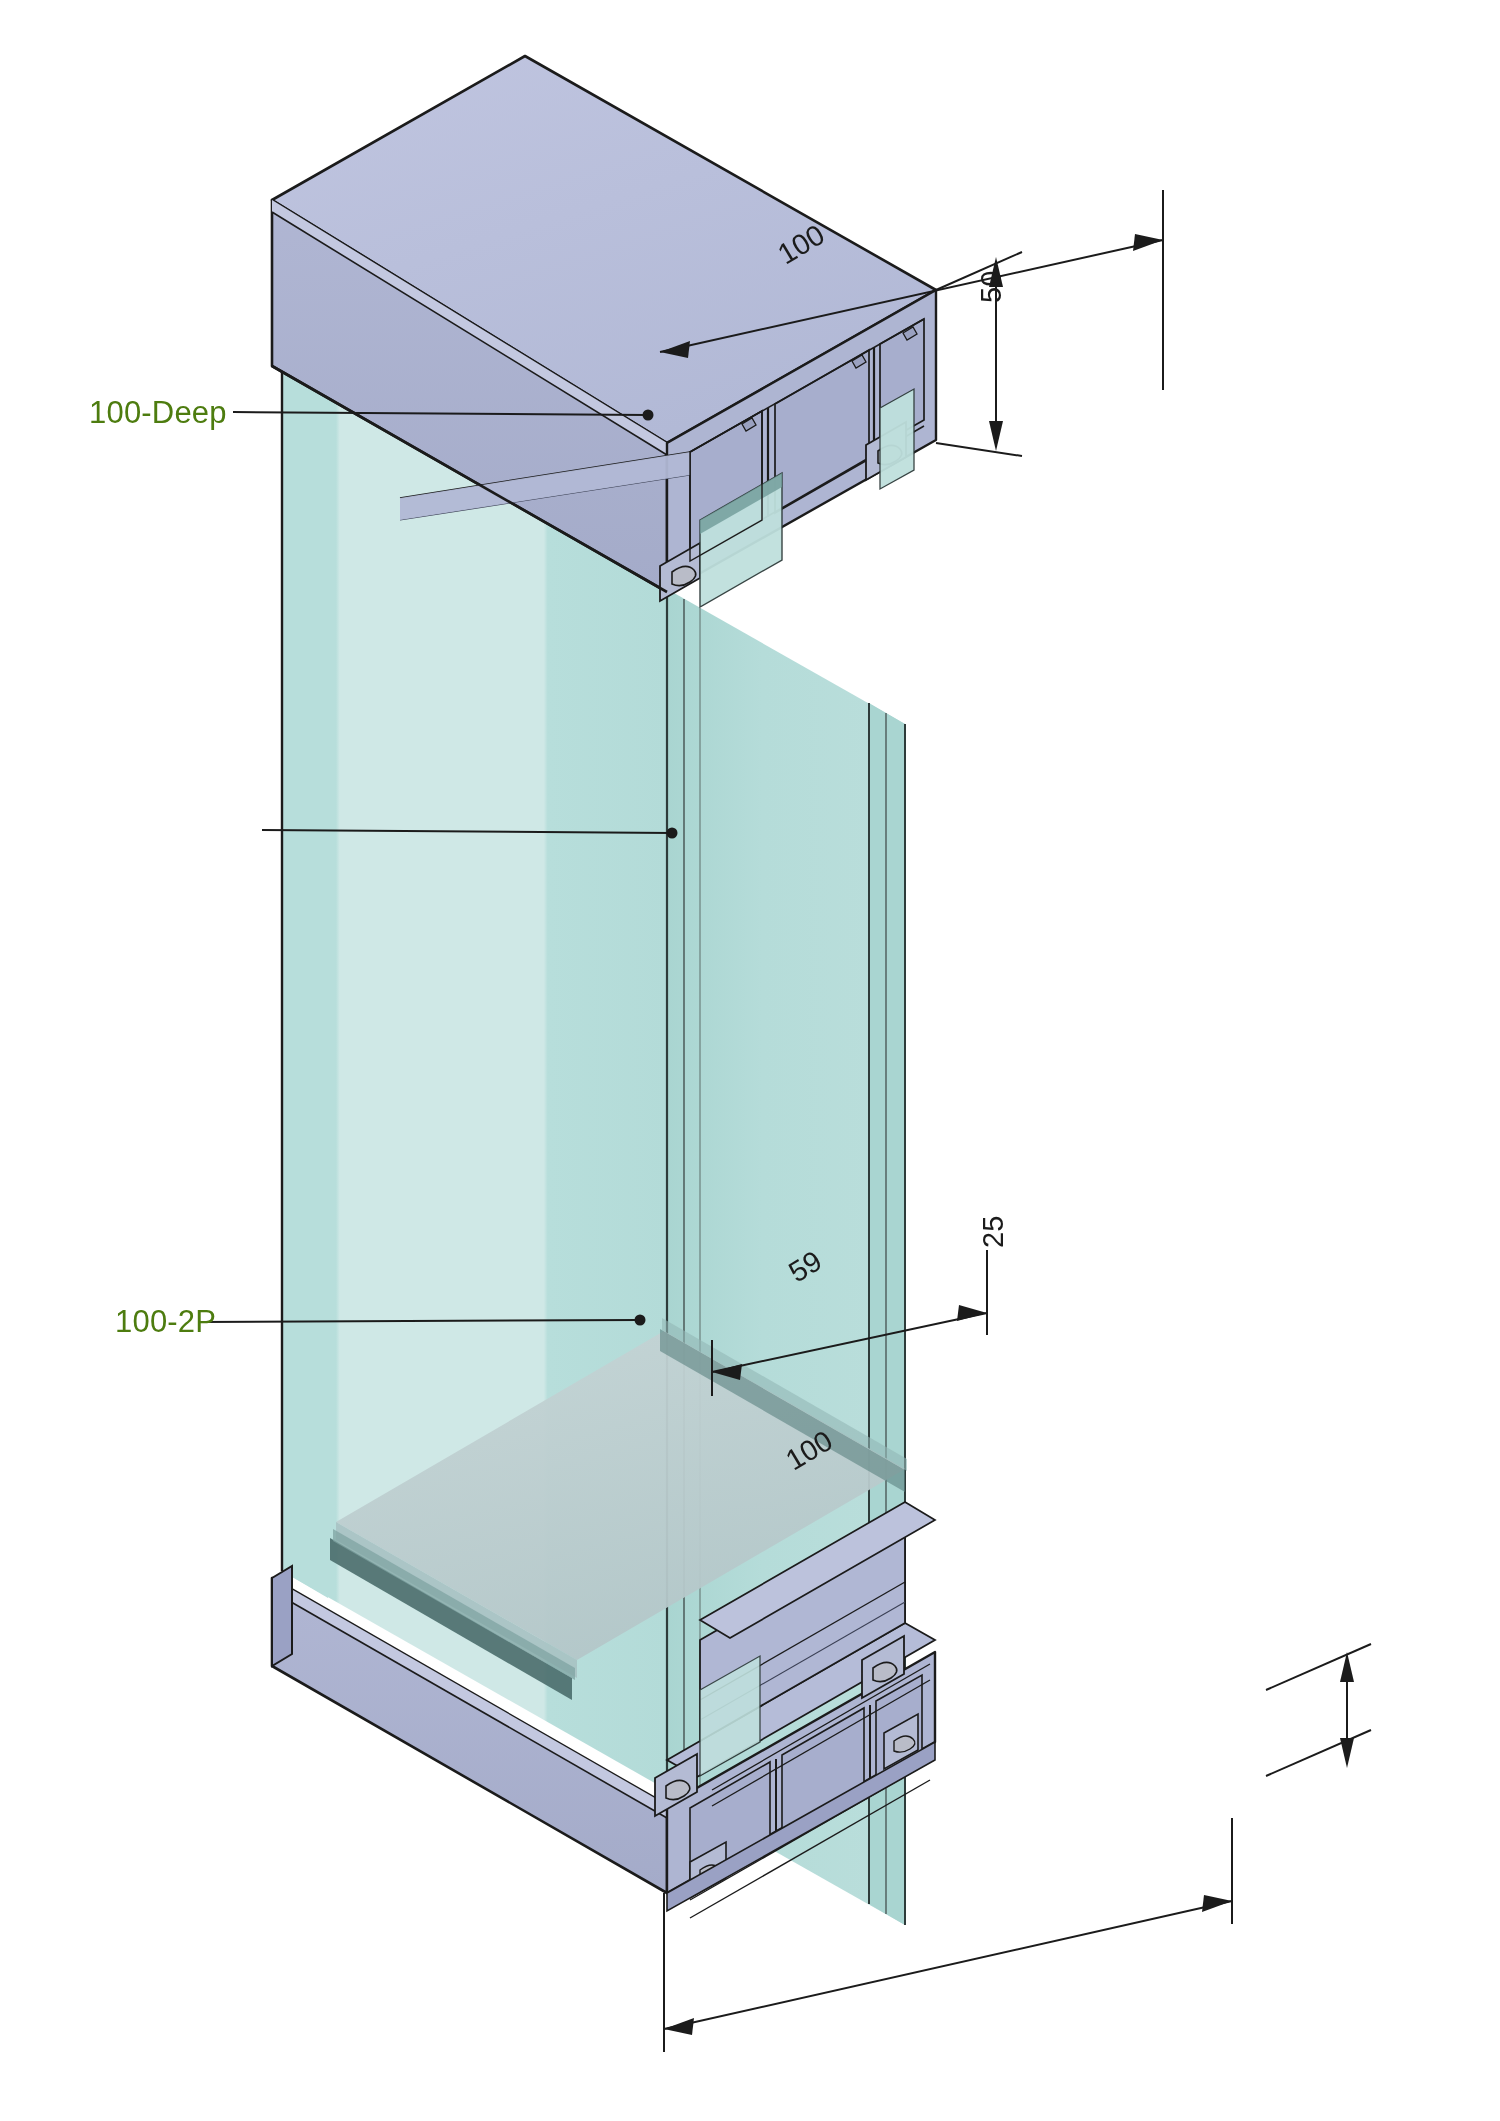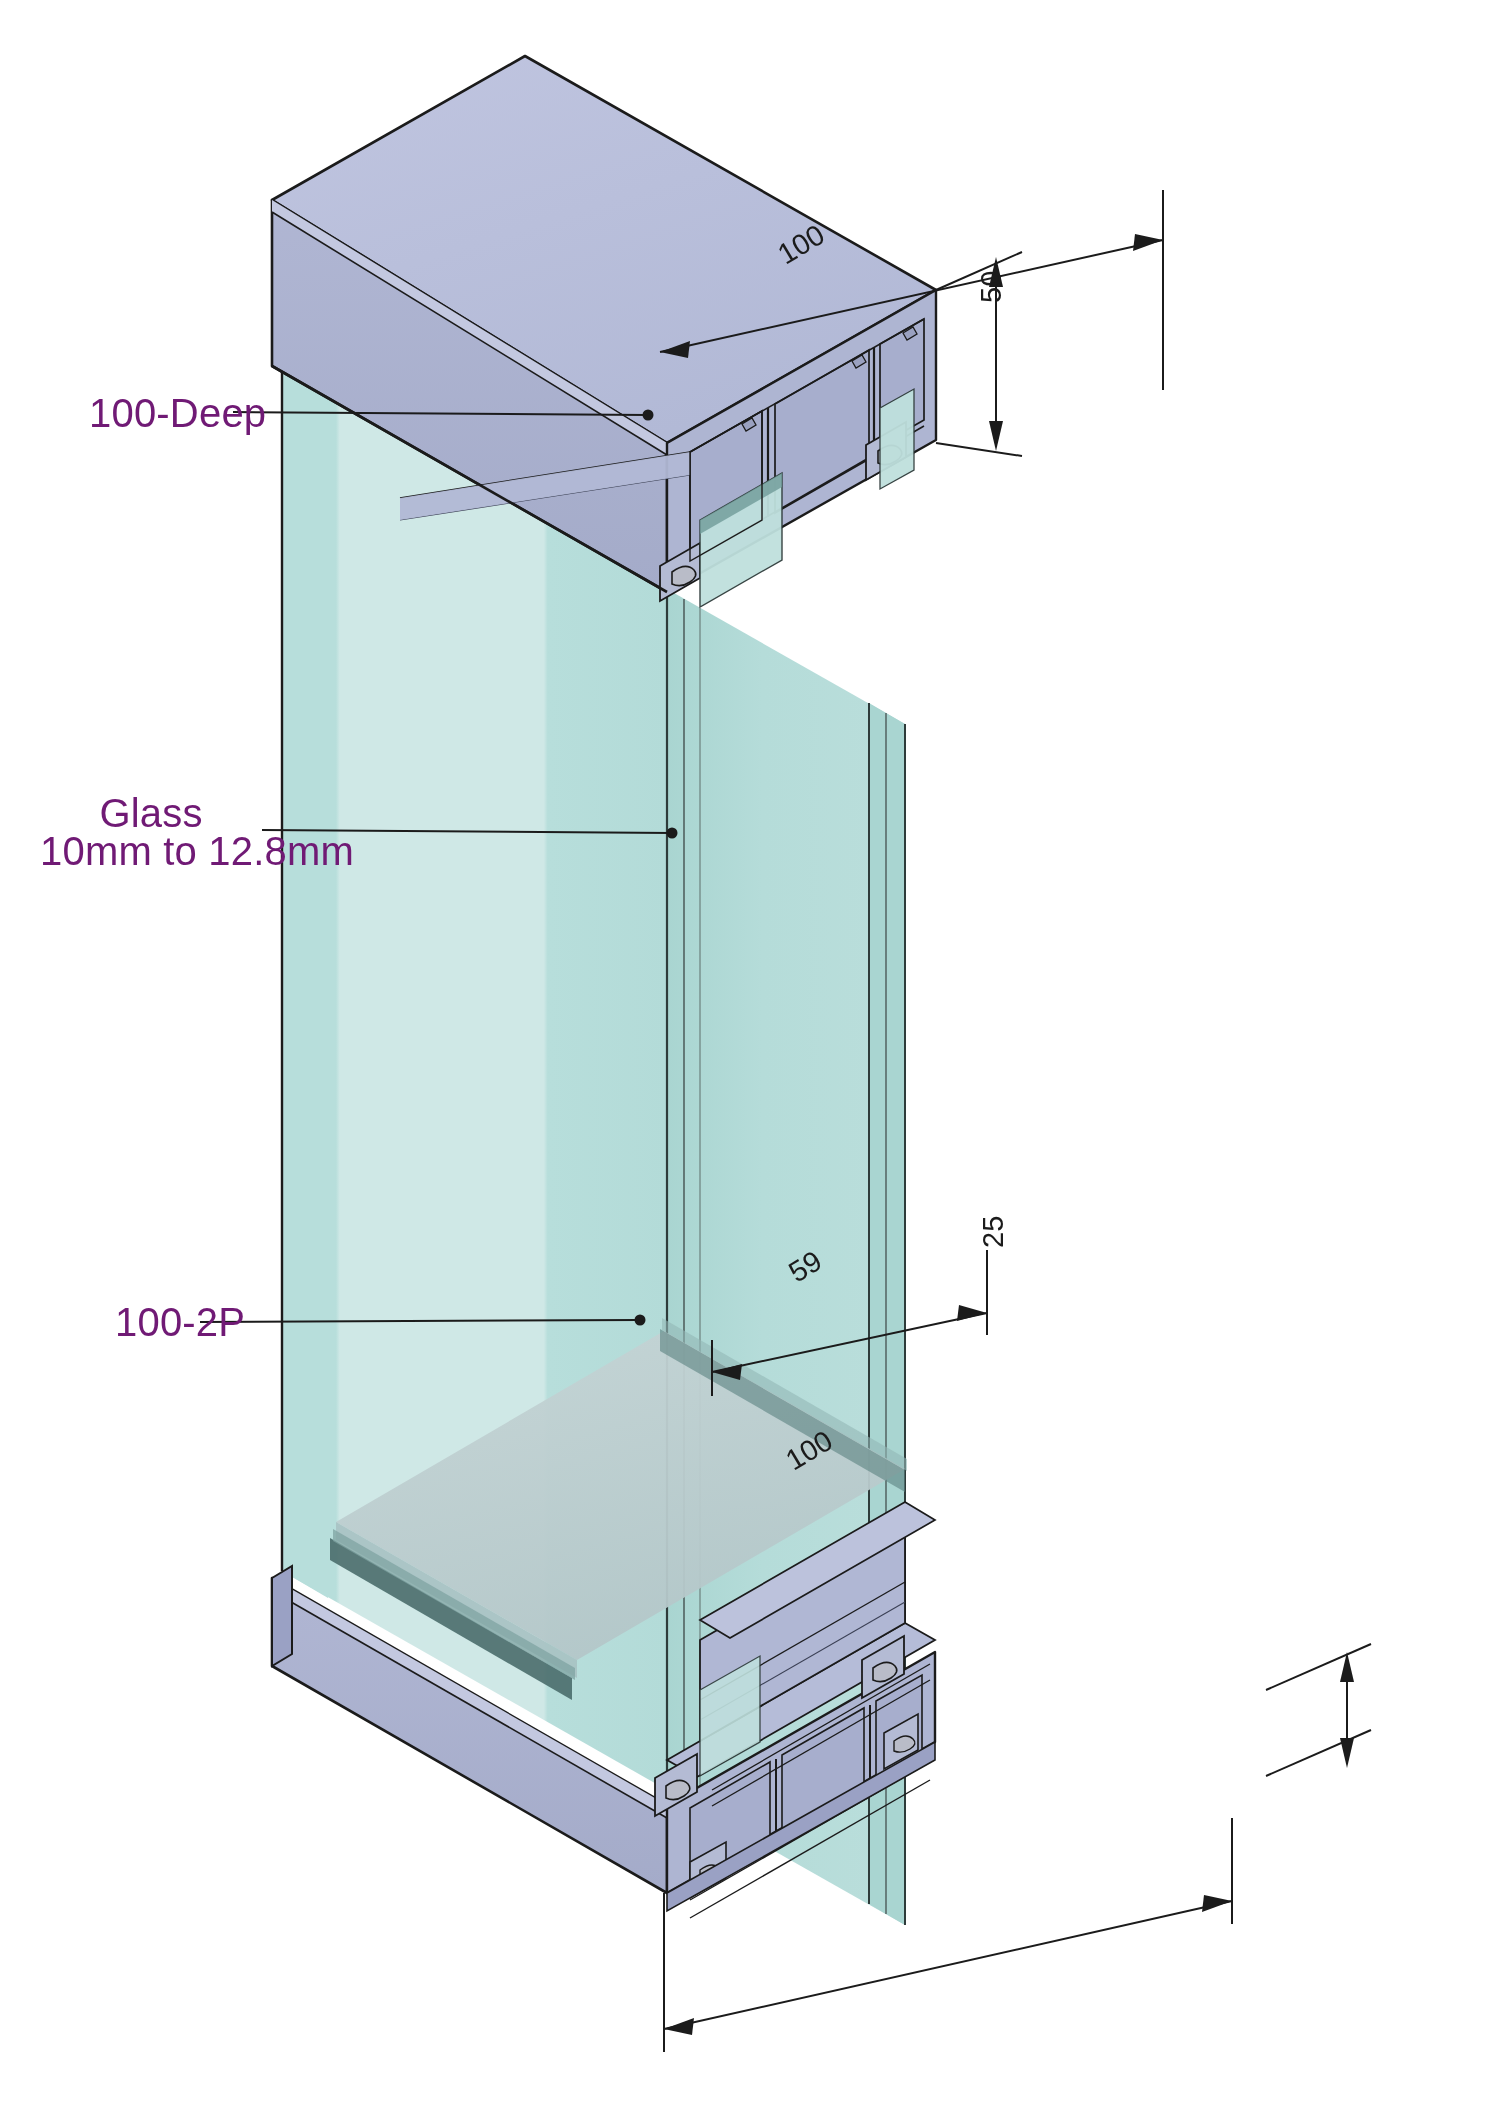--- a/index.html
+++ b/index.html
@@ -5,22 +5,22 @@
   html,body{margin:0;padding:0;background:#ffffff;}
   body{
     width:1500px;height:2121px;position:relative;overflow:hidden;
     font-family:"Liberation Sans","DejaVu Sans",sans-serif;
     background:#ffffff;
   }
   #stage{position:absolute;left:0;top:0;width:1500px;height:2121px;}
   svg#dwg{position:absolute;left:0;top:0;width:1500px;height:2121px;display:block;}
   .lbl{
     position:absolute;
-    color:#701a75;
-    font-size:40px;
+    color:#4d7c0f;
+    font-size:31px;
     line-height:38px;
     white-space:nowrap;
     letter-spacing:0.2px;
     font-family:"Liberation Sans","DejaVu Sans",sans-serif;
   }
   .lbl.two{ text-align:center; }
   #lbl-deep{ left:89px; top:394px; }
   #lbl-glass{ left:40px; top:794px; width:222px; text-align:center; }
   #lbl-2p{ left:115px; top:1304px;text-align:right; }
   #lbl-2p{ top:1303px; }
@@ -267,24 +267,20 @@
     </g>
     <g>
       <line x1="200" y1="1322" x2="640" y2="1320"></line>
       <circle cx="640" cy="1320" r="5.5" fill="#1b1b1b" stroke="none"></circle>
     </g>
   </g>
 </svg>
 
 <div class="lbl" id="lbl-deep">100-Deep</div>
 
-<div class="lbl two" id="lbl-glass">
-  <div>Glass</div>
-  <div>10mm to 12.8mm</div>
-</div>
 
 <div class="lbl" id="lbl-2p">100-2P</div>
 
 <div class="dimtxt" id="dim-top100">100</div>
 <div class="dimtxt" id="dim-50">50</div>
 <div class="dimtxt" id="dim-59">59</div>
 <div class="dimtxt" id="dim-25">25</div>
 <div class="dimtxt" id="dim-bot100">100</div>
 
 </div>

